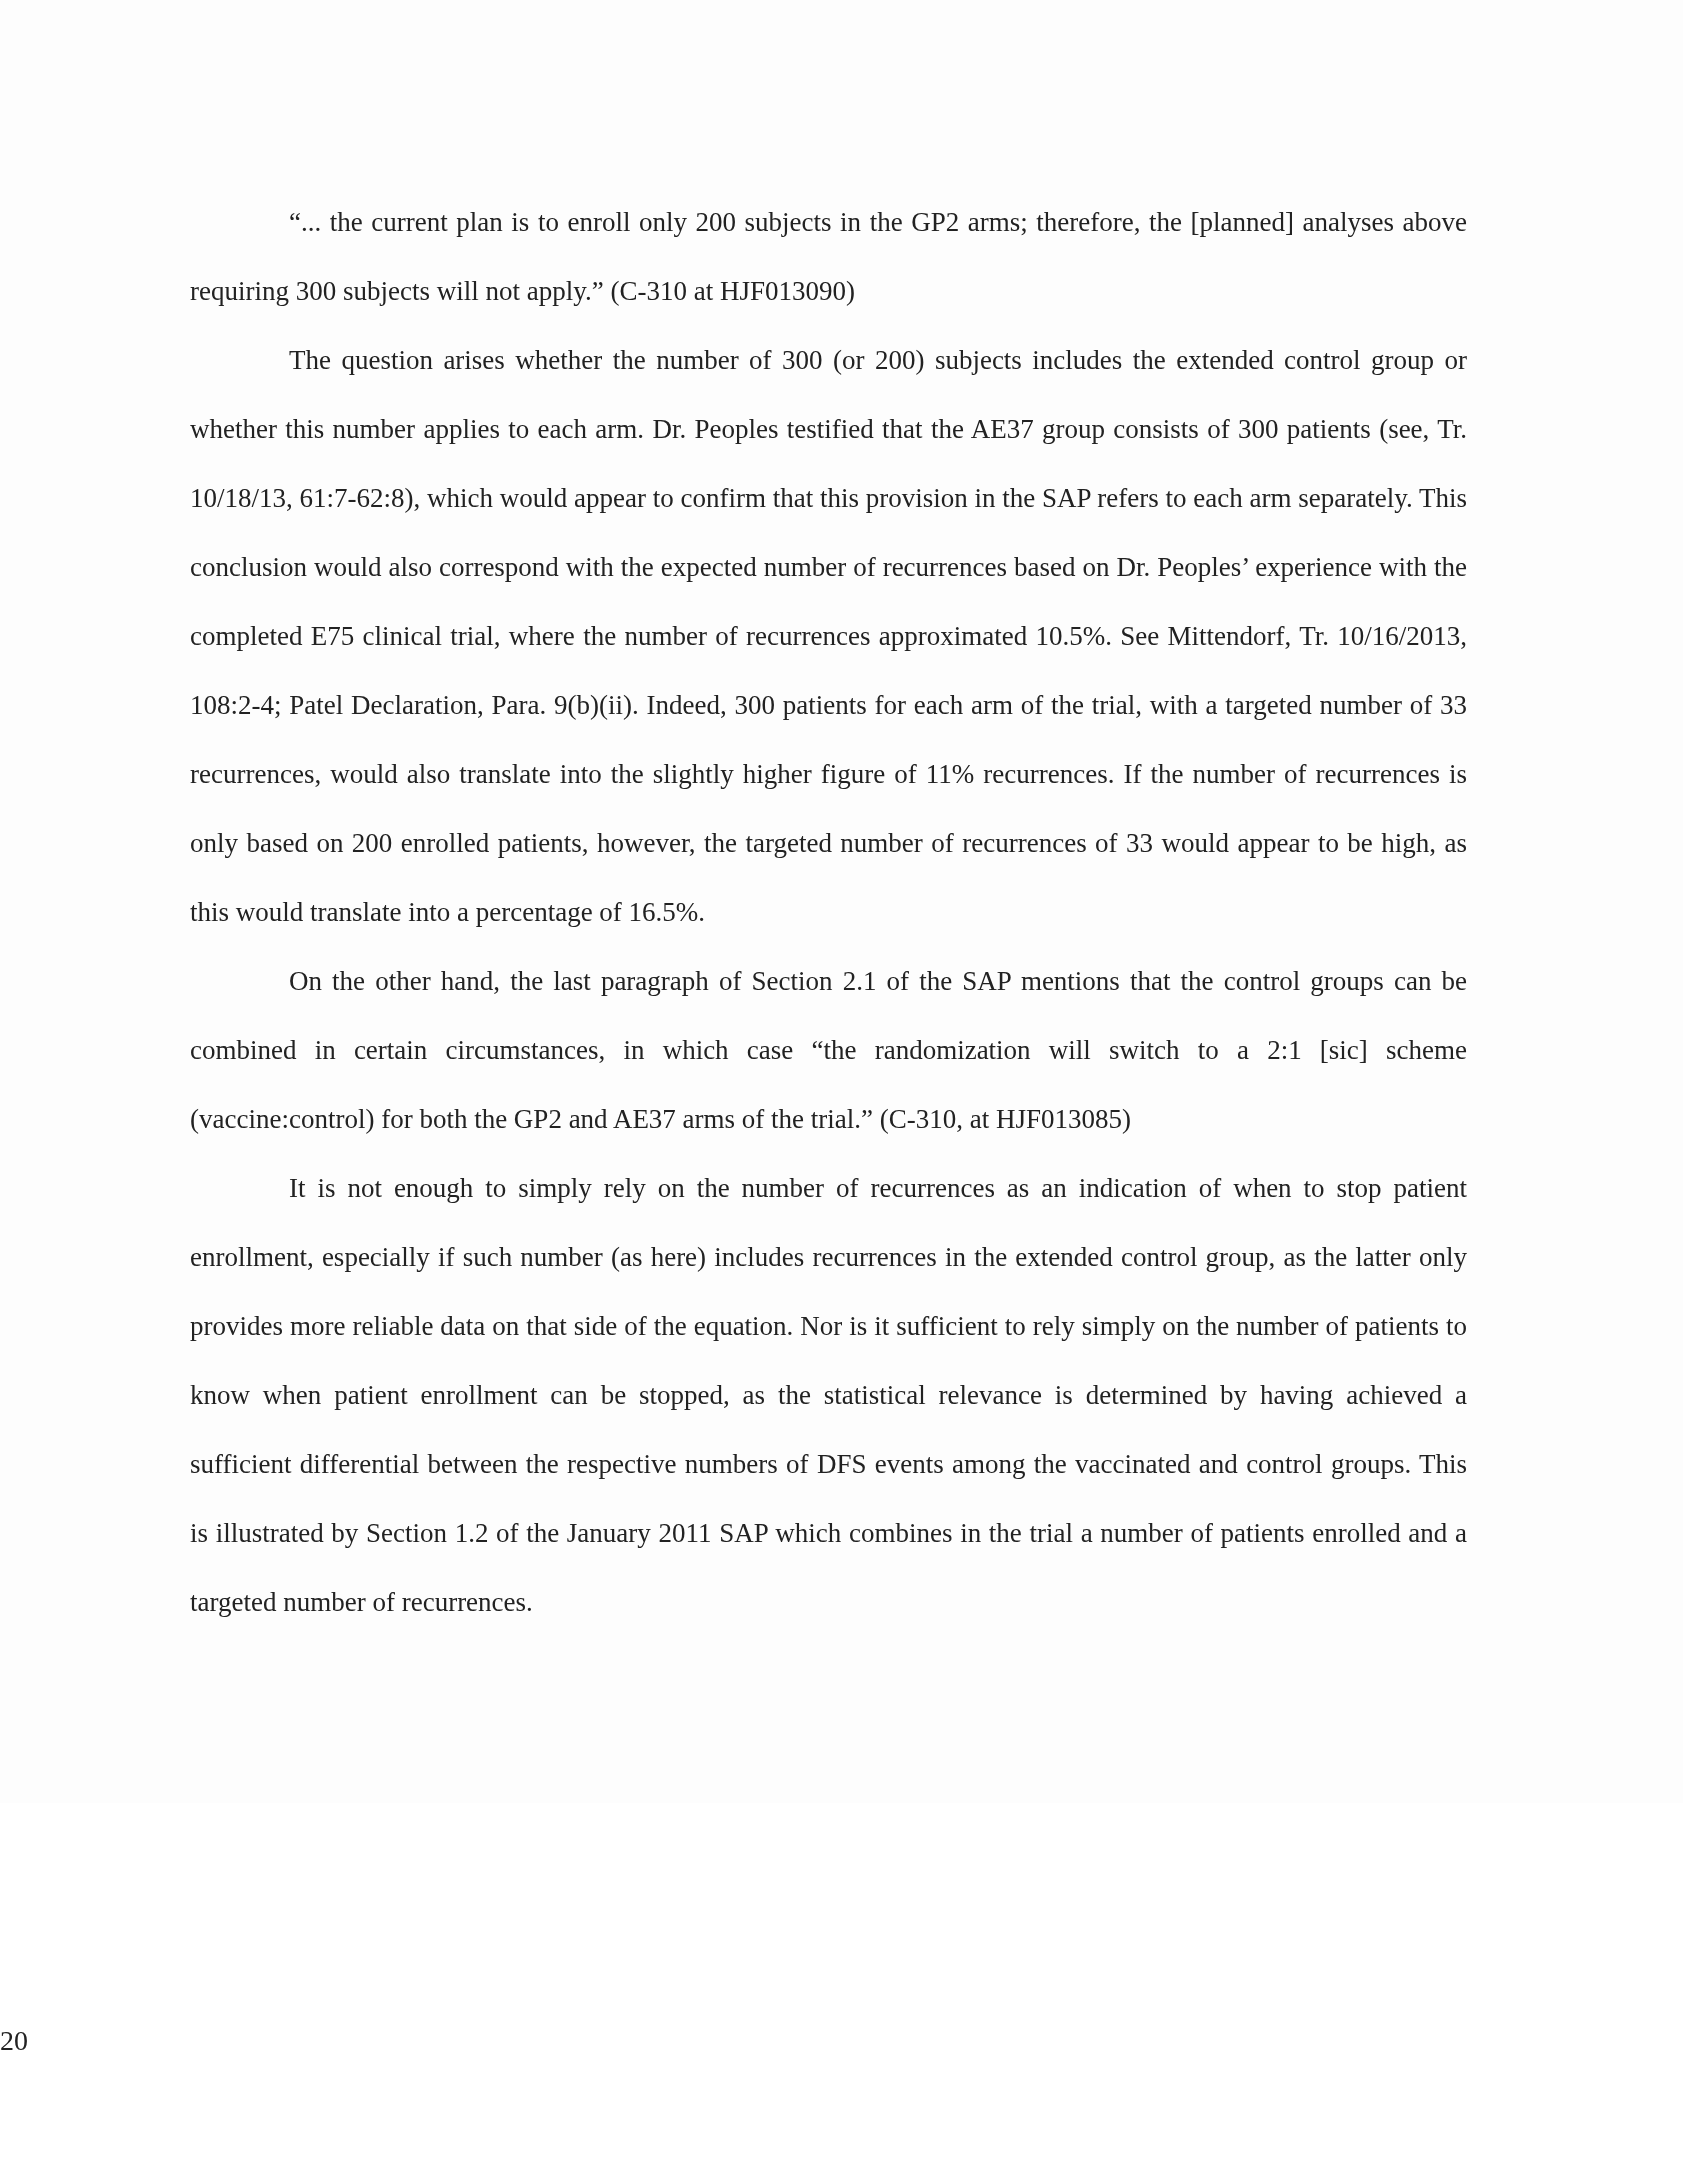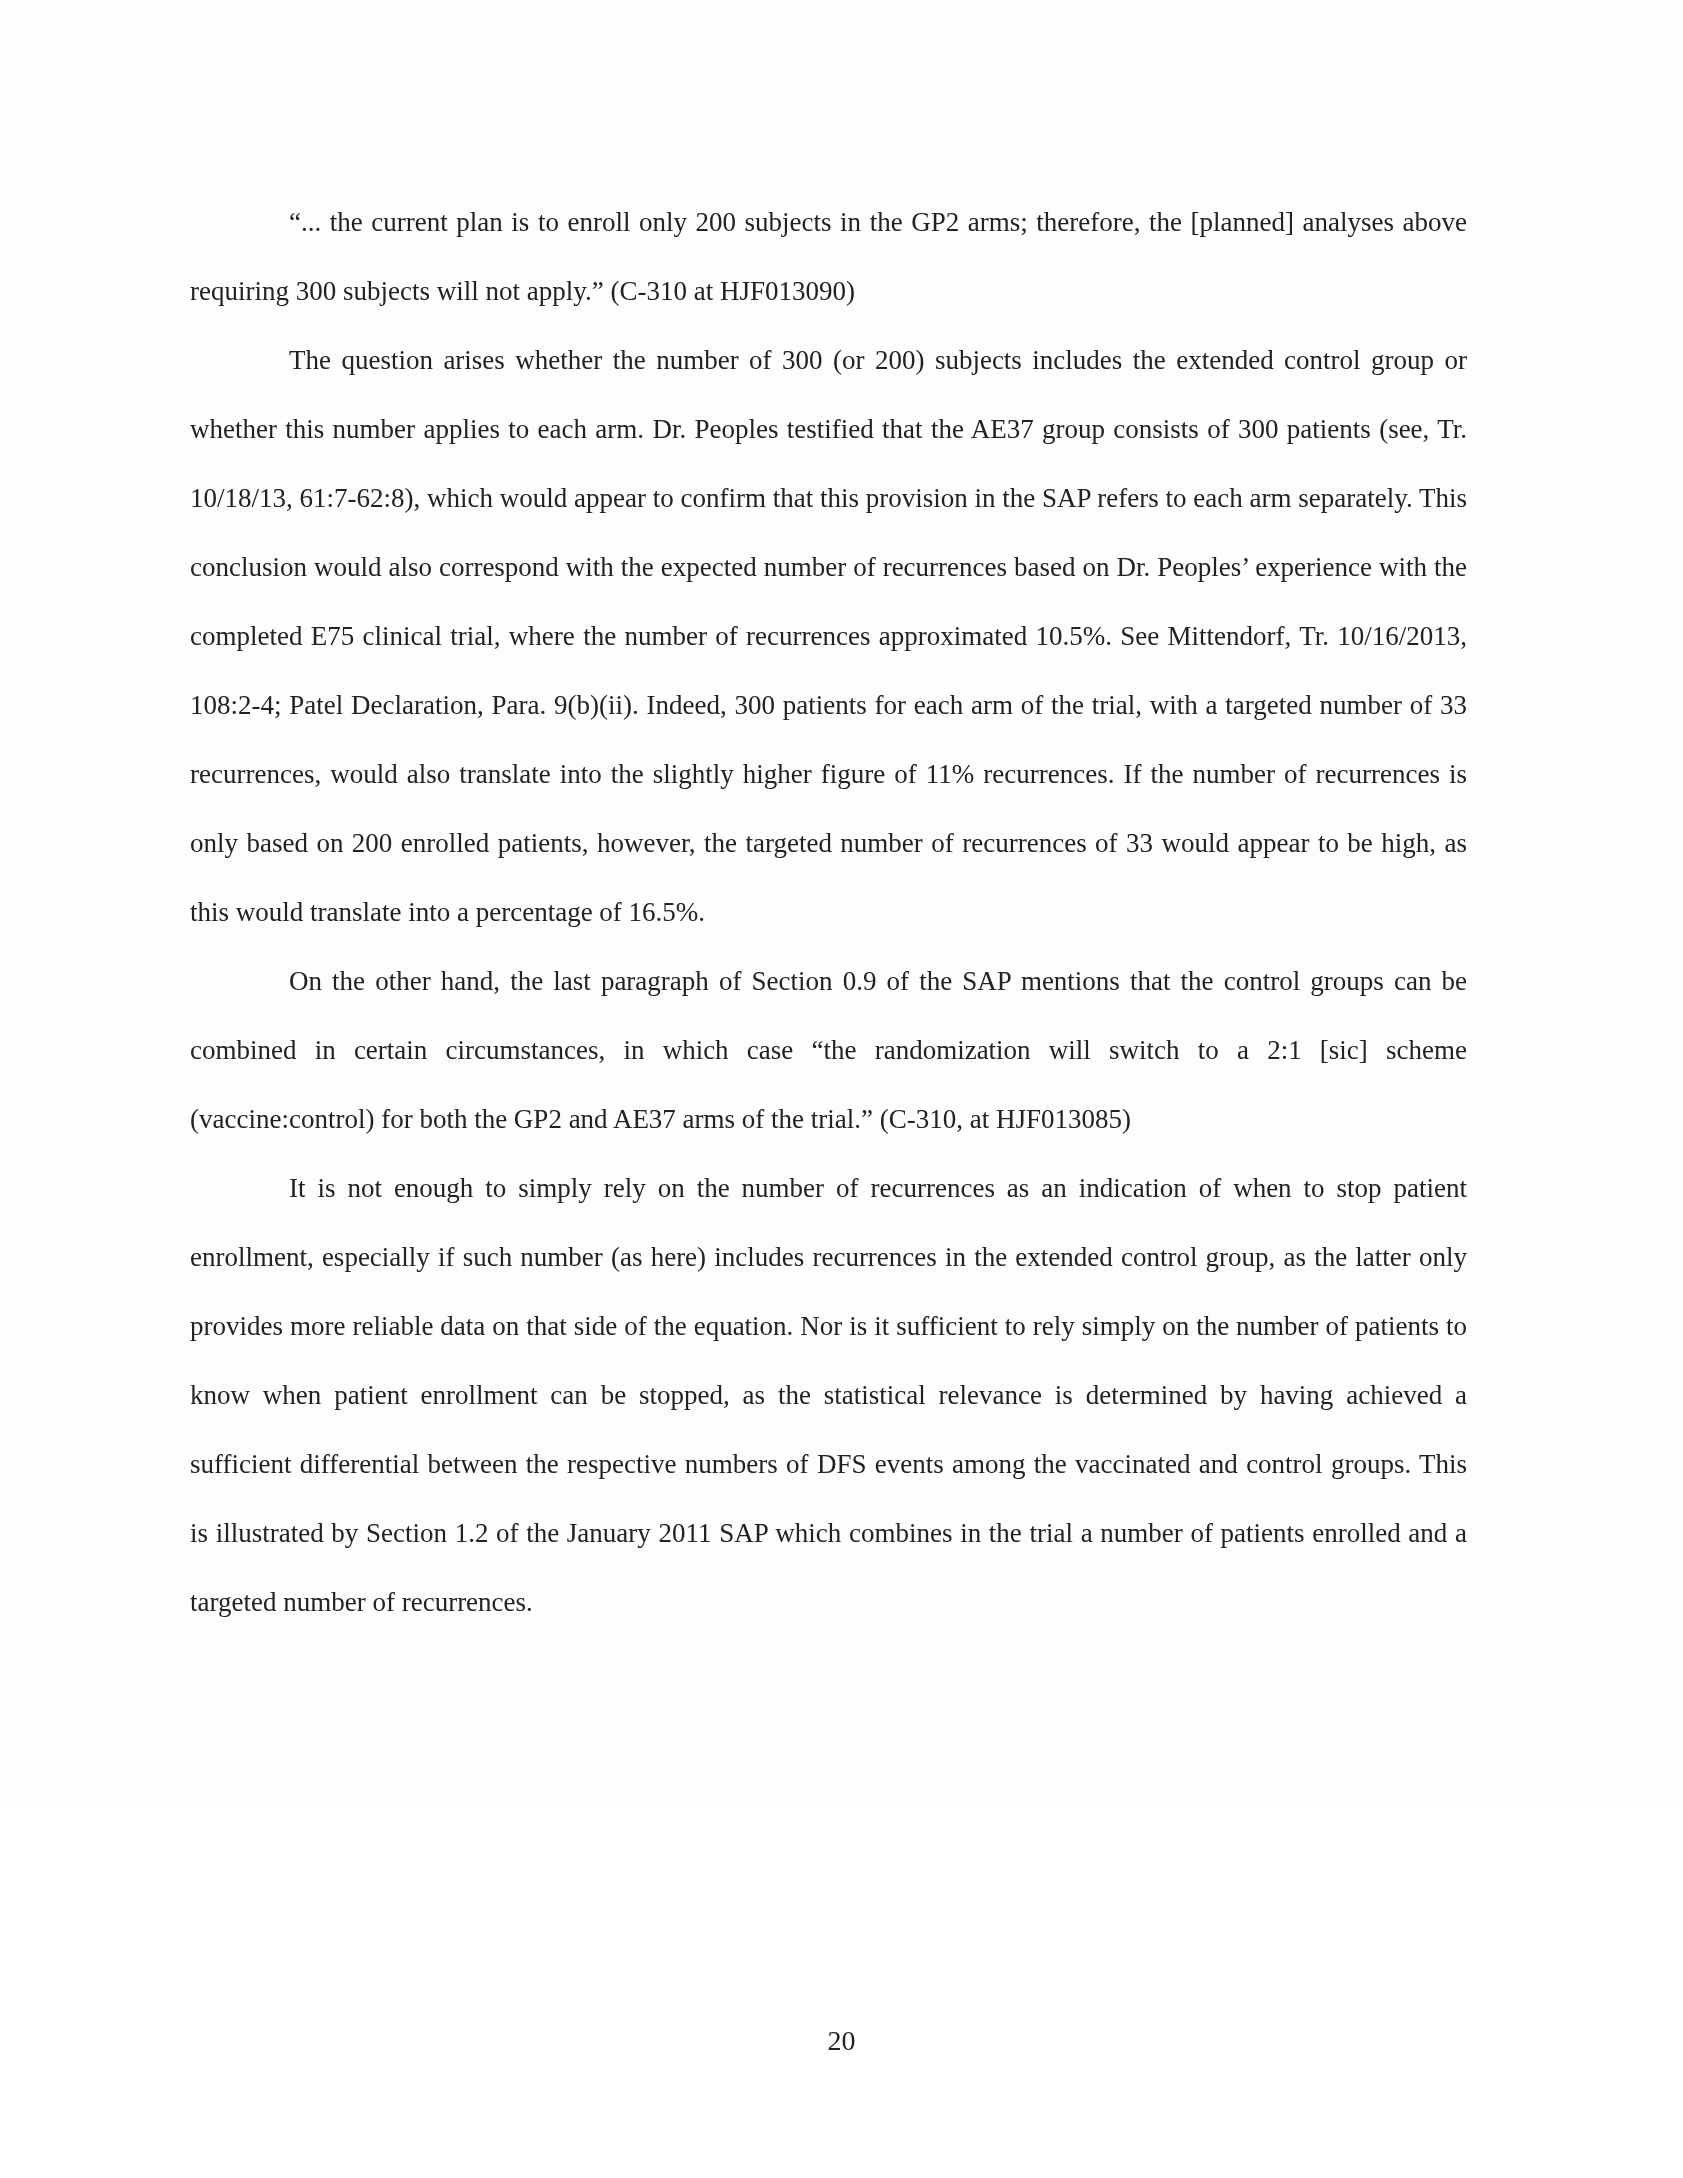--- a/index.html
+++ b/index.html
@@ -8,30 +8,30 @@
     position: absolute; left: 0; top: 0; width: 1683px; height: 1803px; background: #fdfdfd;
   }
   .body-text {
     position: absolute; left: 190px; top: 188px; width: 1277px;
     font-family: "Liberation Serif", "DejaVu Serif", serif;
     font-size: 27px; line-height: 69px; color: #222;
     text-align: justify;
   }
   .body-text p { margin: 0; text-indent: 99px; }
   .page-number {
-    position: absolute; top: 2025px; left: 0; width: 1683px; text-align: center;
+    position: absolute; top: 2025px; left: 0; width: 1683px; 
     font-family: "Liberation Serif", "DejaVu Serif", serif;
     font-size: 28px; color: #222;
   }
 </style>
 </head>
 <body>
 
 <div class="page">
   <div class="body-text">
     <p>“... the current plan is to enroll only 200 subjects in the GP2 arms; therefore, the [planned] analyses above requiring 300 subjects will not apply.” (C-310 at HJF013090)</p>
     <p>The question arises whether the number of 300 (or 200) subjects includes the extended control group or whether this number applies to each arm.  Dr. Peoples testified that the AE37 group consists of 300 patients (see, Tr. 10/18/13, 61:7-62:8), which would appear to confirm that this provision in the SAP refers to each arm separately.  This conclusion would also correspond with the expected number of recurrences based on Dr. Peoples’ experience with the completed E75 clinical trial, where the number of recurrences approximated 10.5%.  See Mittendorf, Tr. 10/16/2013, 108:2-4; Patel Declaration, Para. 9(b)(ii).  Indeed, 300 patients for each arm of the trial, with a targeted number of 33 recurrences, would also translate into the slightly higher figure of 11% recurrences.  If the number of recurrences is only based on 200 enrolled patients, however, the targeted number of recurrences of 33 would appear to be high, as this would translate into a percentage of 16.5%.</p>
-    <p>On the other hand, the last paragraph of Section 0.9 of the SAP mentions that the control groups can be combined in certain circumstances, in which case “the randomization will switch to a 2:1 [sic] scheme (vaccine:control) for both the GP2 and AE37 arms of the trial.”  (C-310, at HJF013085)</p>
+    <p>On the other hand, the last paragraph of Section 2.1 of the SAP mentions that the control groups can be combined in certain circumstances, in which case “the randomization will switch to a 2:1 [sic] scheme (vaccine:control) for both the GP2 and AE37 arms of the trial.”  (C-310, at HJF013085)</p>
     <p>It is not enough to simply rely on the number of recurrences as an indication of when to stop patient enrollment, especially if such number (as here) includes recurrences in the extended control group, as the latter only provides more reliable data on that side of the equation.  Nor is it sufficient to rely simply on the number of patients to know when patient enrollment can be stopped, as the statistical relevance is determined by having achieved a sufficient differential between the respective numbers of DFS events among the vaccinated and control groups.  This is illustrated by Section 1.2 of the January 2011 SAP which combines in the trial a number of patients enrolled and a targeted number of recurrences.</p>
   </div>
   <div class="page-number">20</div>
 </div>
 
 
 </body></html>

